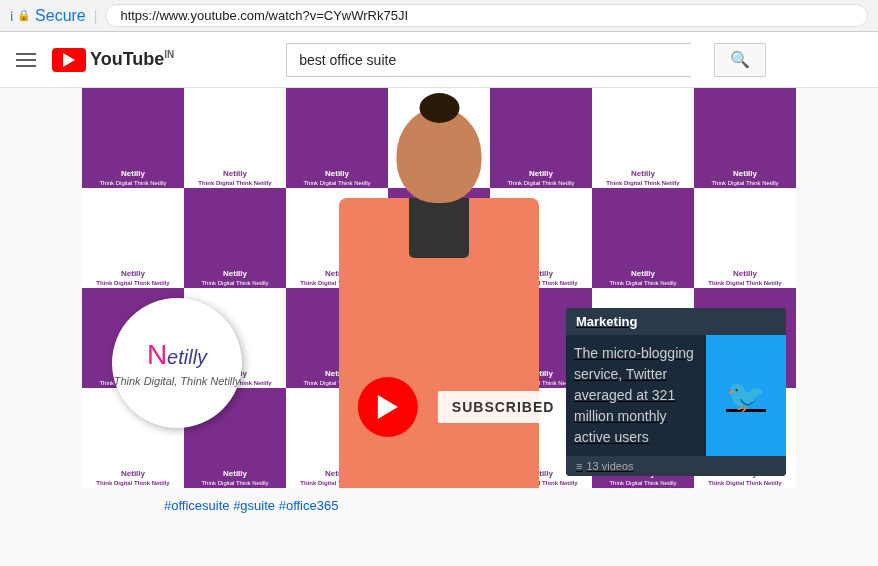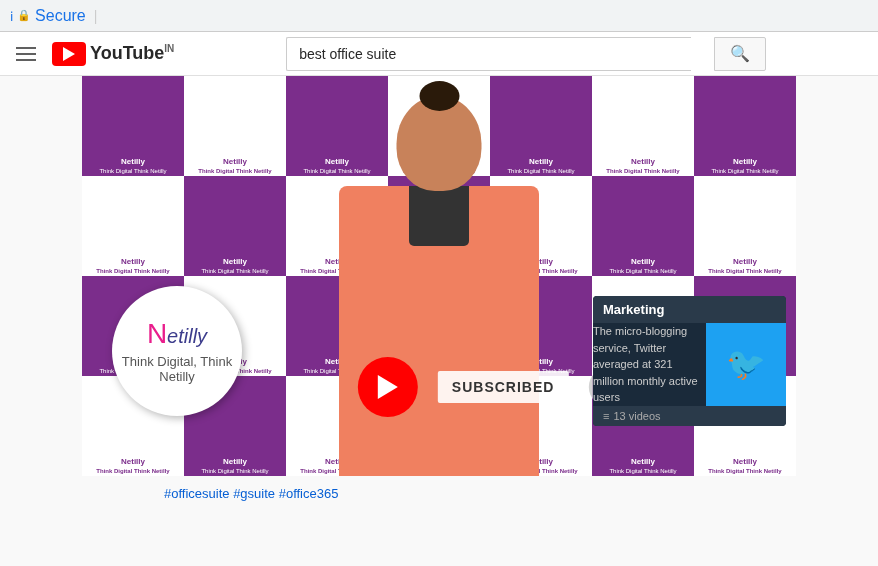--- a/index.html
+++ b/index.html
@@ -31,21 +31,21 @@
       color: #202124;
       background: white;
       border: 1px solid #ccc;
       border-radius: 20px;
       padding: 3px 12px;
       flex: 1;
     }
 
     
     .yt-header {
-      height: 44px;
+      height: 56px;
       background: white;
       border-bottom: 1px solid #e0e0e0;
       display: flex;
       align-items: center;
       padding: 0 16px;
       gap: 16px;
     }
     .hamburger {
       font-size: 20px;
       cursor: pointer;
@@ -191,30 +191,31 @@
       border-radius: 50%;
       display: flex;
       flex-direction: column;
       align-items: center;
       justify-content: center;
       box-shadow: 2px 2px 8px rgba(0,0,0,0.3);
     }
     .netilly-n { color: #e91e8c; font-size: 28px; }
     .netilly-rest { color: #3c3c8c; font-size: 20px; font-style: italic; }
     .netilly-tagline {
-      font-size: 13px;
+      font-size: 11px;
       color: #555;
       text-align: center;
+      font-style: italic;
       margin-top: 4px;
     }
 
     
     .subscribe-overlay {
       position: absolute;
-      bottom: 59px;
+      bottom: 51px;
       left: 50%;
       transform: translateX(-30%);
       display: flex;
       align-items: center;
       gap: 20px;
       justify-content: space-between;
     }
     .yt-subscribe-btn {
       background: #ff0000;
       border-radius: 50%;
@@ -248,40 +249,42 @@
       align-items: center;
       justify-content: center;
       font-size: 20px;
     }
 
     
     .marketing-card {
       position: absolute;
       top: 220px;
       right: 10px;
-      width: 193px;
+      width: 220px;
       background: #1a2a3a;
       border-radius: 4px;
       overflow: hidden;
+      text-decoration: underline;
     }
     .marketing-card-header {
       background: #2a3a4a;
       padding: 6px 10px;
       color: white;
       font-size: 13px;
       font-weight: bold;
     }
     .marketing-card-body {
       display: flex;
       gap: 0;
     }
     .marketing-card-text {
       flex: 1;
+      padding: 8px;
       color: #ccc;
-      font-size: 11px;
+      font-size: 14px;
       line-height: 1.5;
     }
     .twitter-logo-box {
       width: 80px;
       background: #1da1f2;
       display: flex;
       align-items: center;
       justify-content: center;
     }
     .twitter-bird {
@@ -316,20 +319,21 @@
 </head>
 <body>
 
 <div class="browser-bar">
   <div class="browser-secure">
     <span style="color:#1a73e8; font-size:13px;">ℹ</span>
     <span style="font-size:11px;">🔒</span>
     <span style="color:#1a73e8; font-size:16px;">Secure</span>
   </div>
   <span class="browser-divider">|</span>
+  <div class="browser-url" style="font-size:13px; color:#202124; background:white; border:1px solid #ddd; border-radius:20px; padding:3px 14px; flex:1; display:flex; align-items:center;">https://www.youtube.com/watch?v=CYwWrRk75JI</div>
 </div>
 
 <div class="yt-header">
   <div class="hamburger">
     <span></span>
       <span></span>
       <span></span>
   </div>
   <div class="yt-logo">
     <div class="yt-logo-icon"></div>

